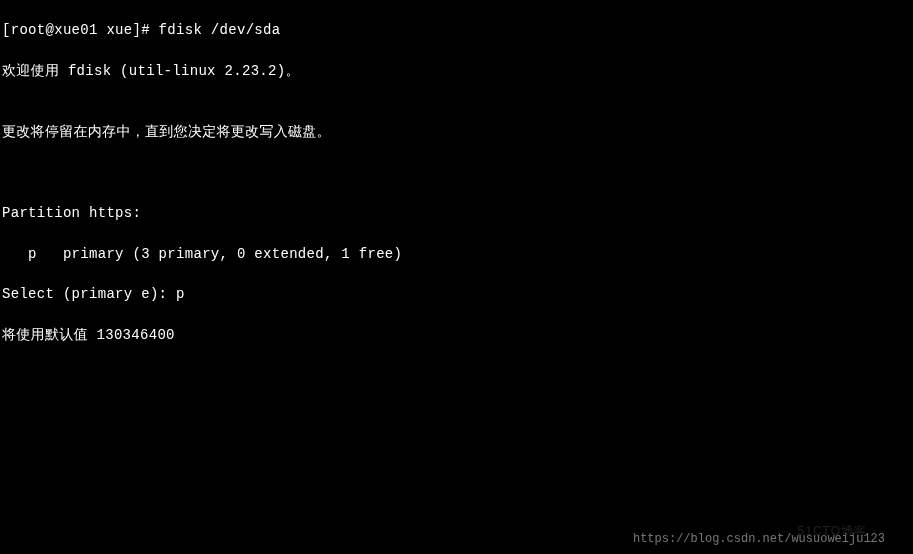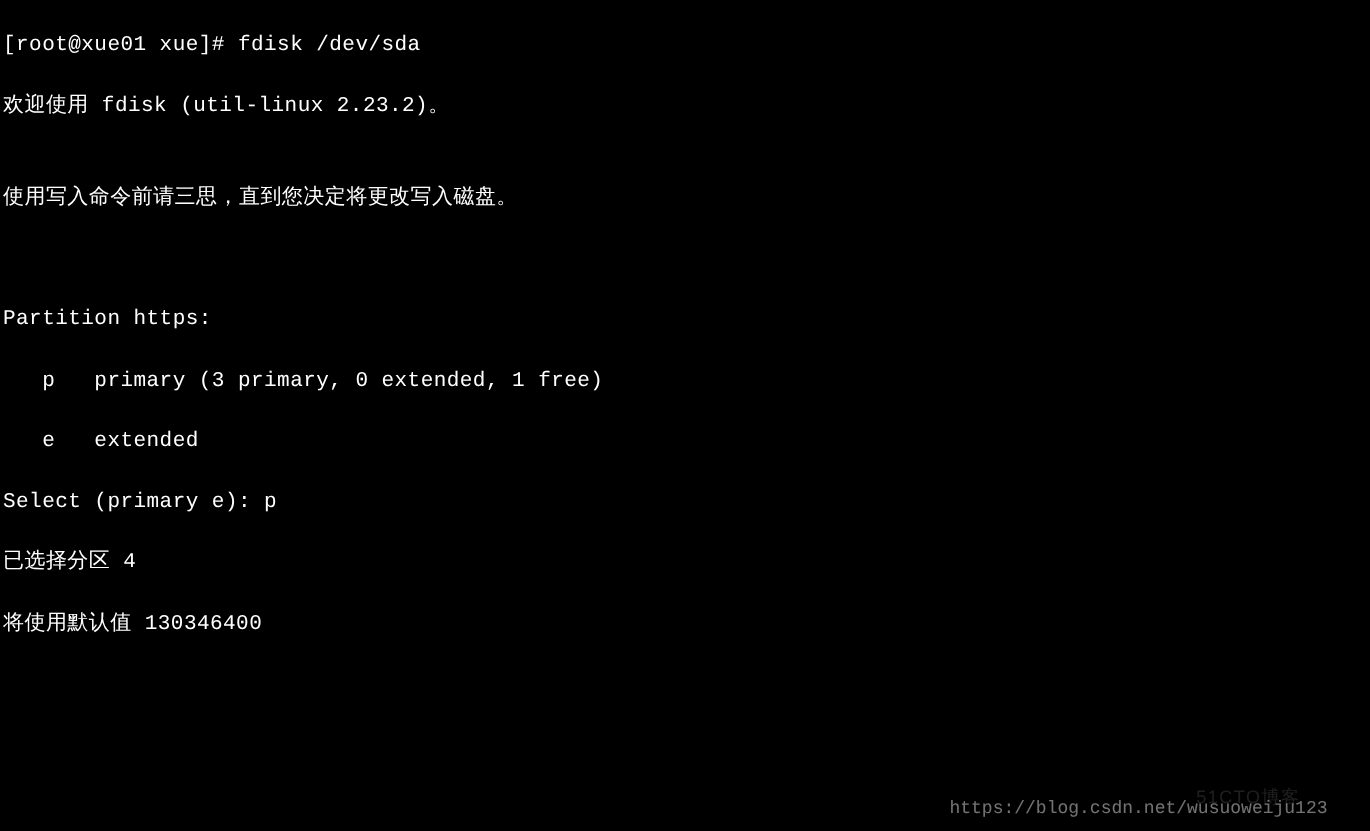--- a/index.html
+++ b/index.html
@@ -45,28 +45,26 @@
       letter-spacing: 1px;
     }
   </style>
 </head>
 <body>
 
 <div class="terminal">
 <span class="line">[root@xue01 xue]# fdisk /dev/sda</span>
 <span class="line">欢迎使用 fdisk (util-linux 2.23.2)。</span>
 <span class="line"></span>
-<span class="line">使用写入命令前请三思，直到您决定将更改写入磁盘。</span>
+<span class="line">更改将停留在内存中，直到您决定将更改写入磁盘。</span>
 <span class="line"></span>
 <span class="line"></span>
 <span class="line">Partition https:</span>
 <span class="line">   p   primary (3 primary, 0 extended, 1 free)</span>
-<span class="line">   e   extended</span>
 <span class="line">Select (primary e): p</span>
-<span class="line">已选择分区 4</span>
 <span class="line">将使用默认值 130346400</span>
 
 
 
 <span class="line"></span>
 
 
 <span class="line"></span>
 
 <span class="line"></span>

